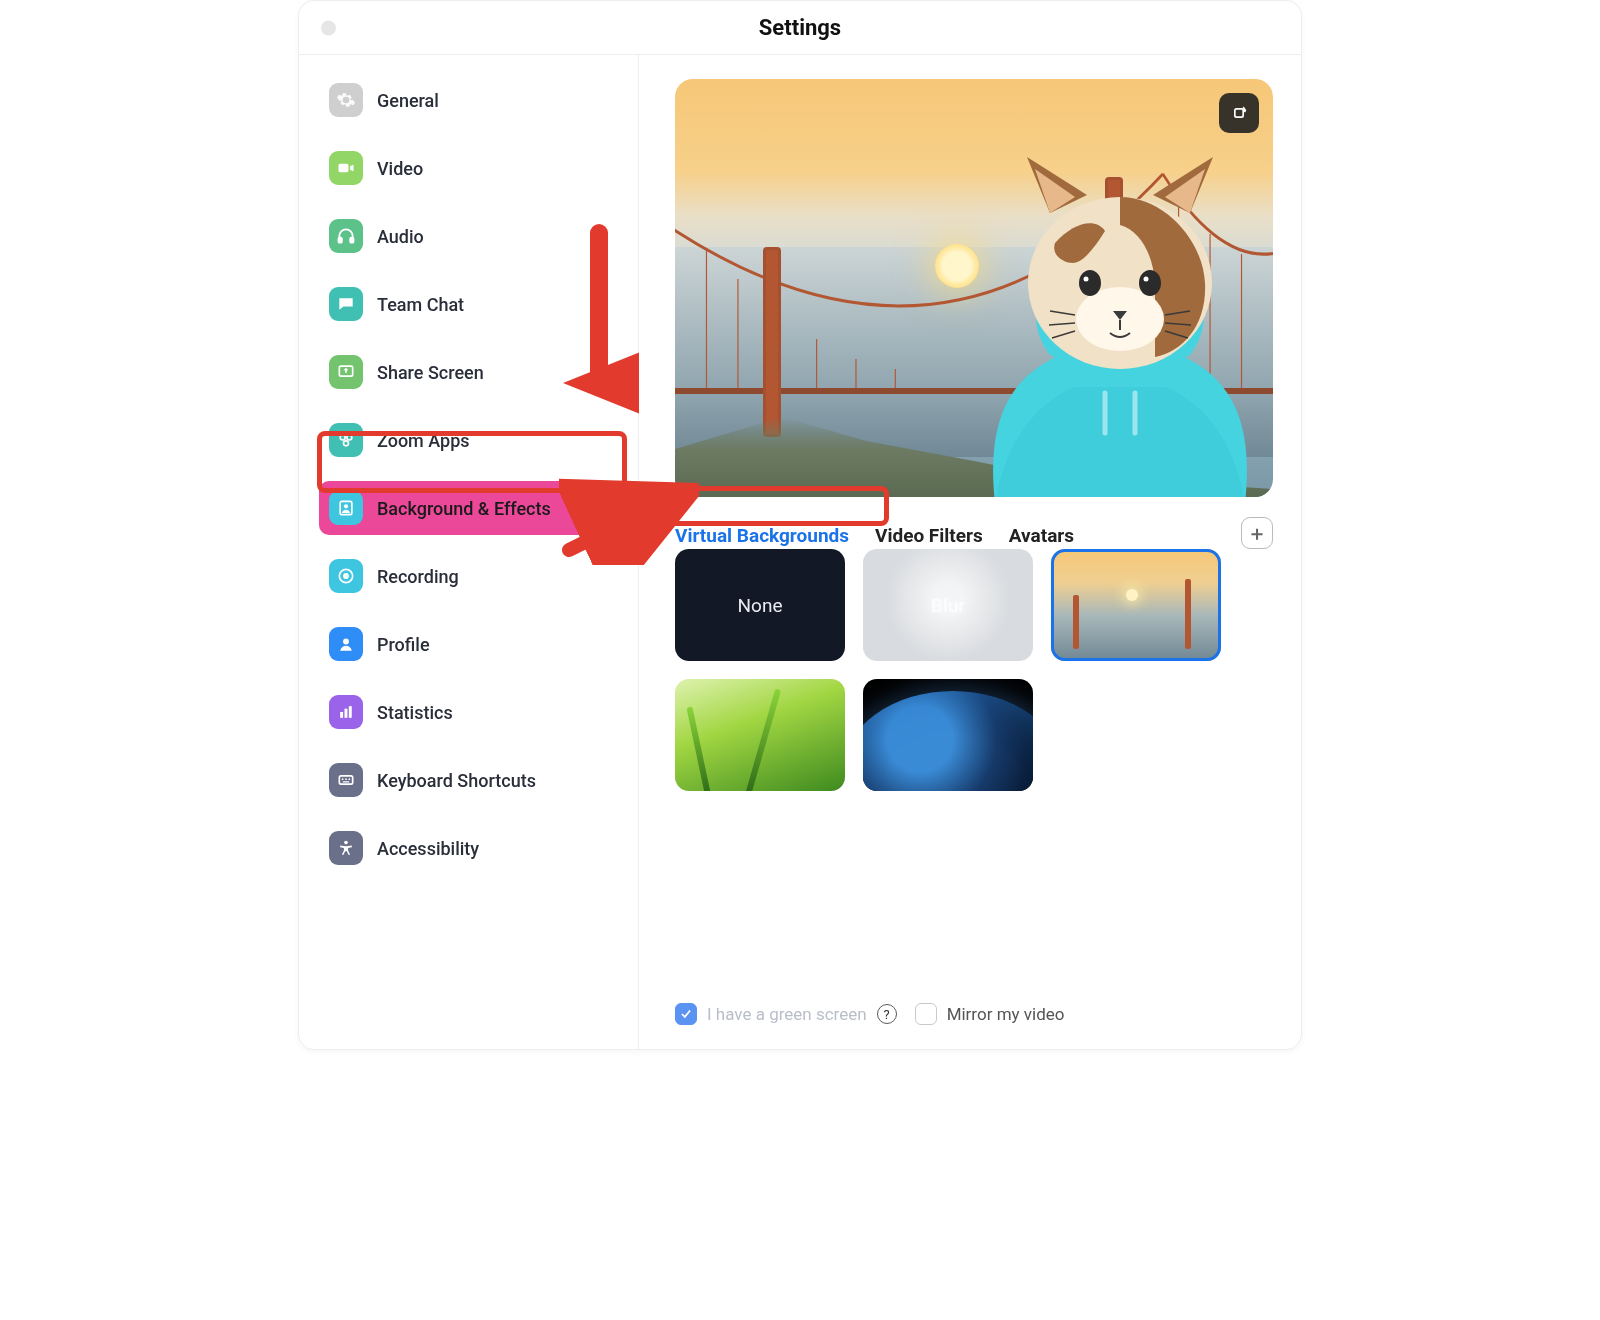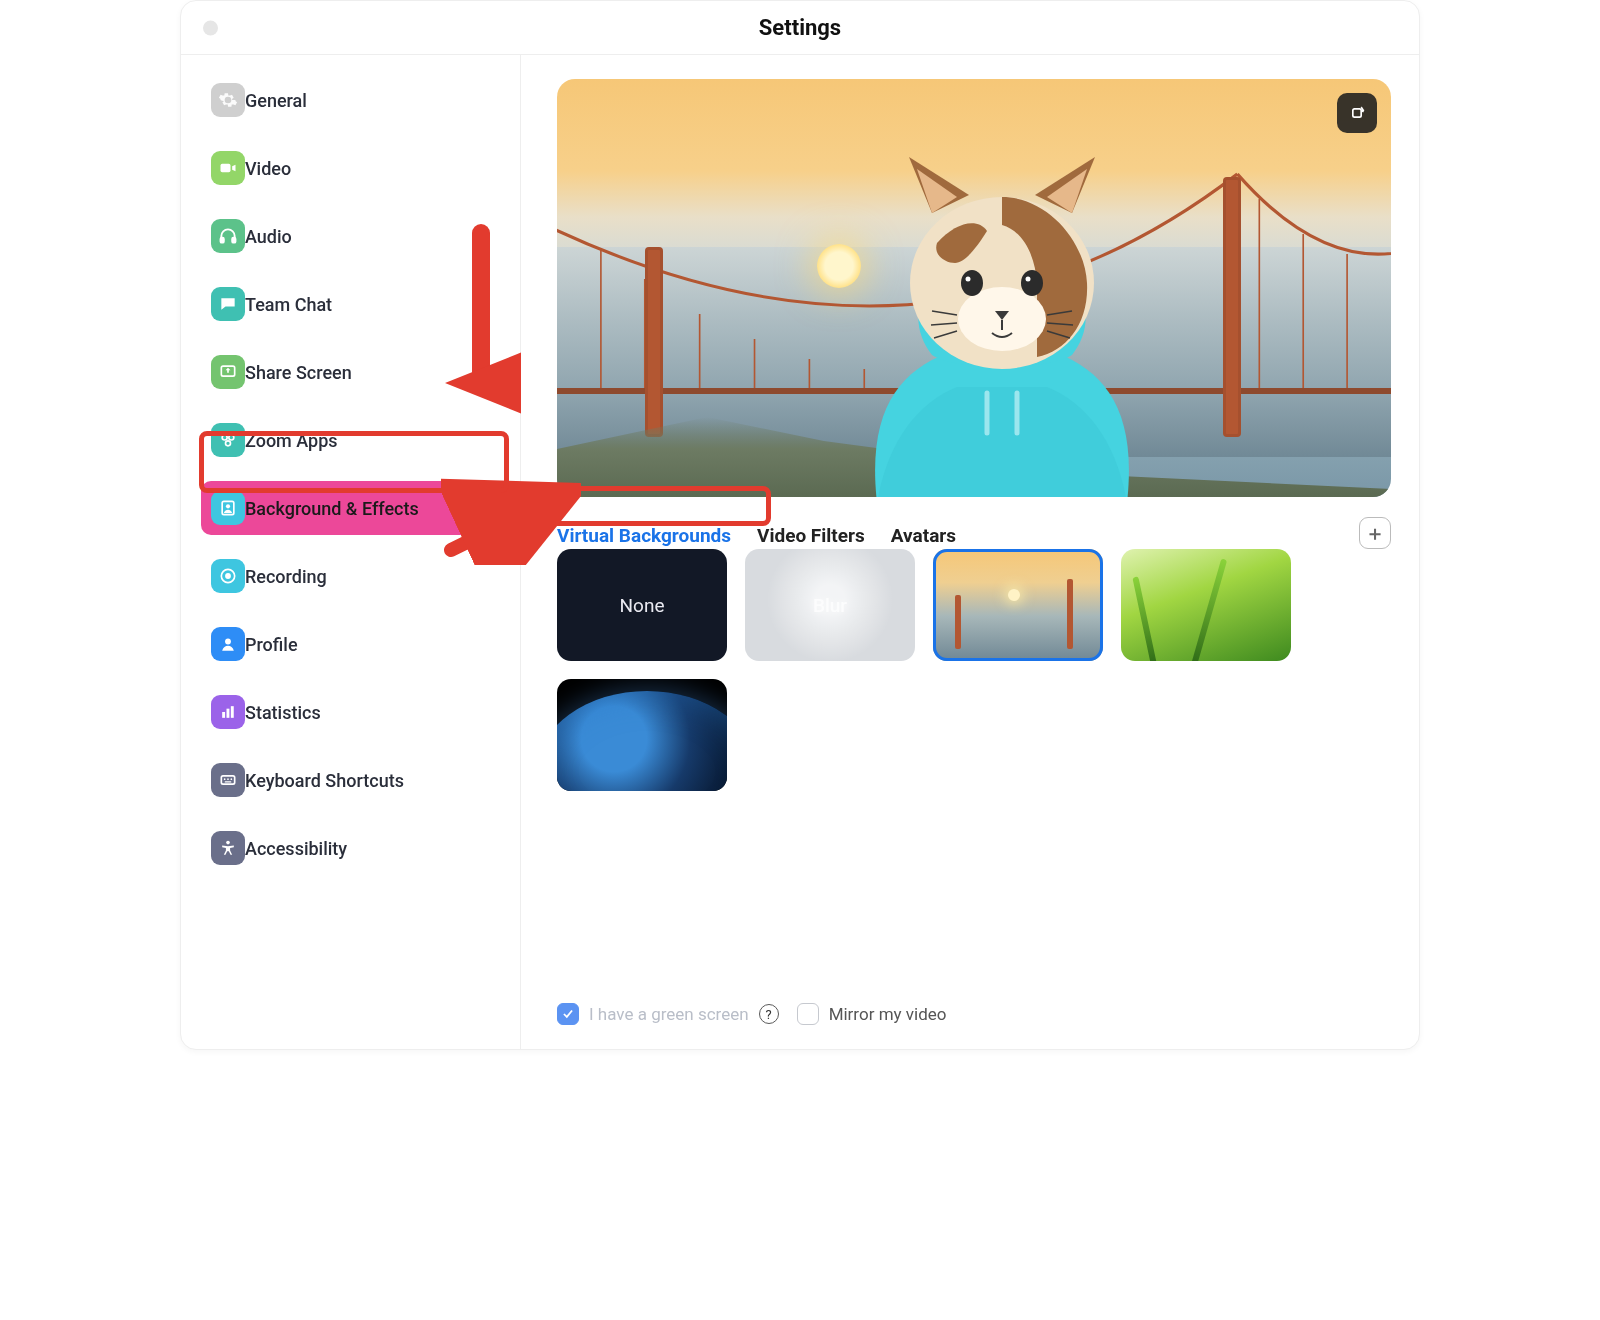--- a/index.html
+++ b/index.html
@@ -5,21 +5,21 @@
   * { box-sizing: border-box; }
   body {
     margin: 0;
     font-family: -apple-system, BlinkMacSystemFont, "Segoe UI", Roboto, Helvetica, Arial, sans-serif;
     background: #fff;
     width: 1600px;
     height: 1320px;
     overflow: hidden;
   }
   .window {
-    width: 1240px;
+    width: 1004px;
     height: 1050px;
     margin: 0 auto;
     border: 1px solid #eee;
     border-radius: 16px;
     background: #fff;
     box-shadow: 0 2px 6px rgba(0,0,0,0.04);
     display: flex;
     flex-direction: column;
     position: relative;
   }
@@ -52,20 +52,21 @@
     min-height: 0;
   }
   .sidebar {
     width: 340px;
     border-right: 1px solid #eee;
     padding: 18px 12px 18px 20px;
   }
   .side-item {
     display: flex;
     align-items: center;
+    gap: 14px;
     padding: 10px 10px;
     border-radius: 10px;
     margin-bottom: 14px;
     cursor: pointer;
     color: #2a2e3a;
     font-size: 18px;
   }
   .side-item.active {
     background: #ec4899;
     color: #1a1a1a;

